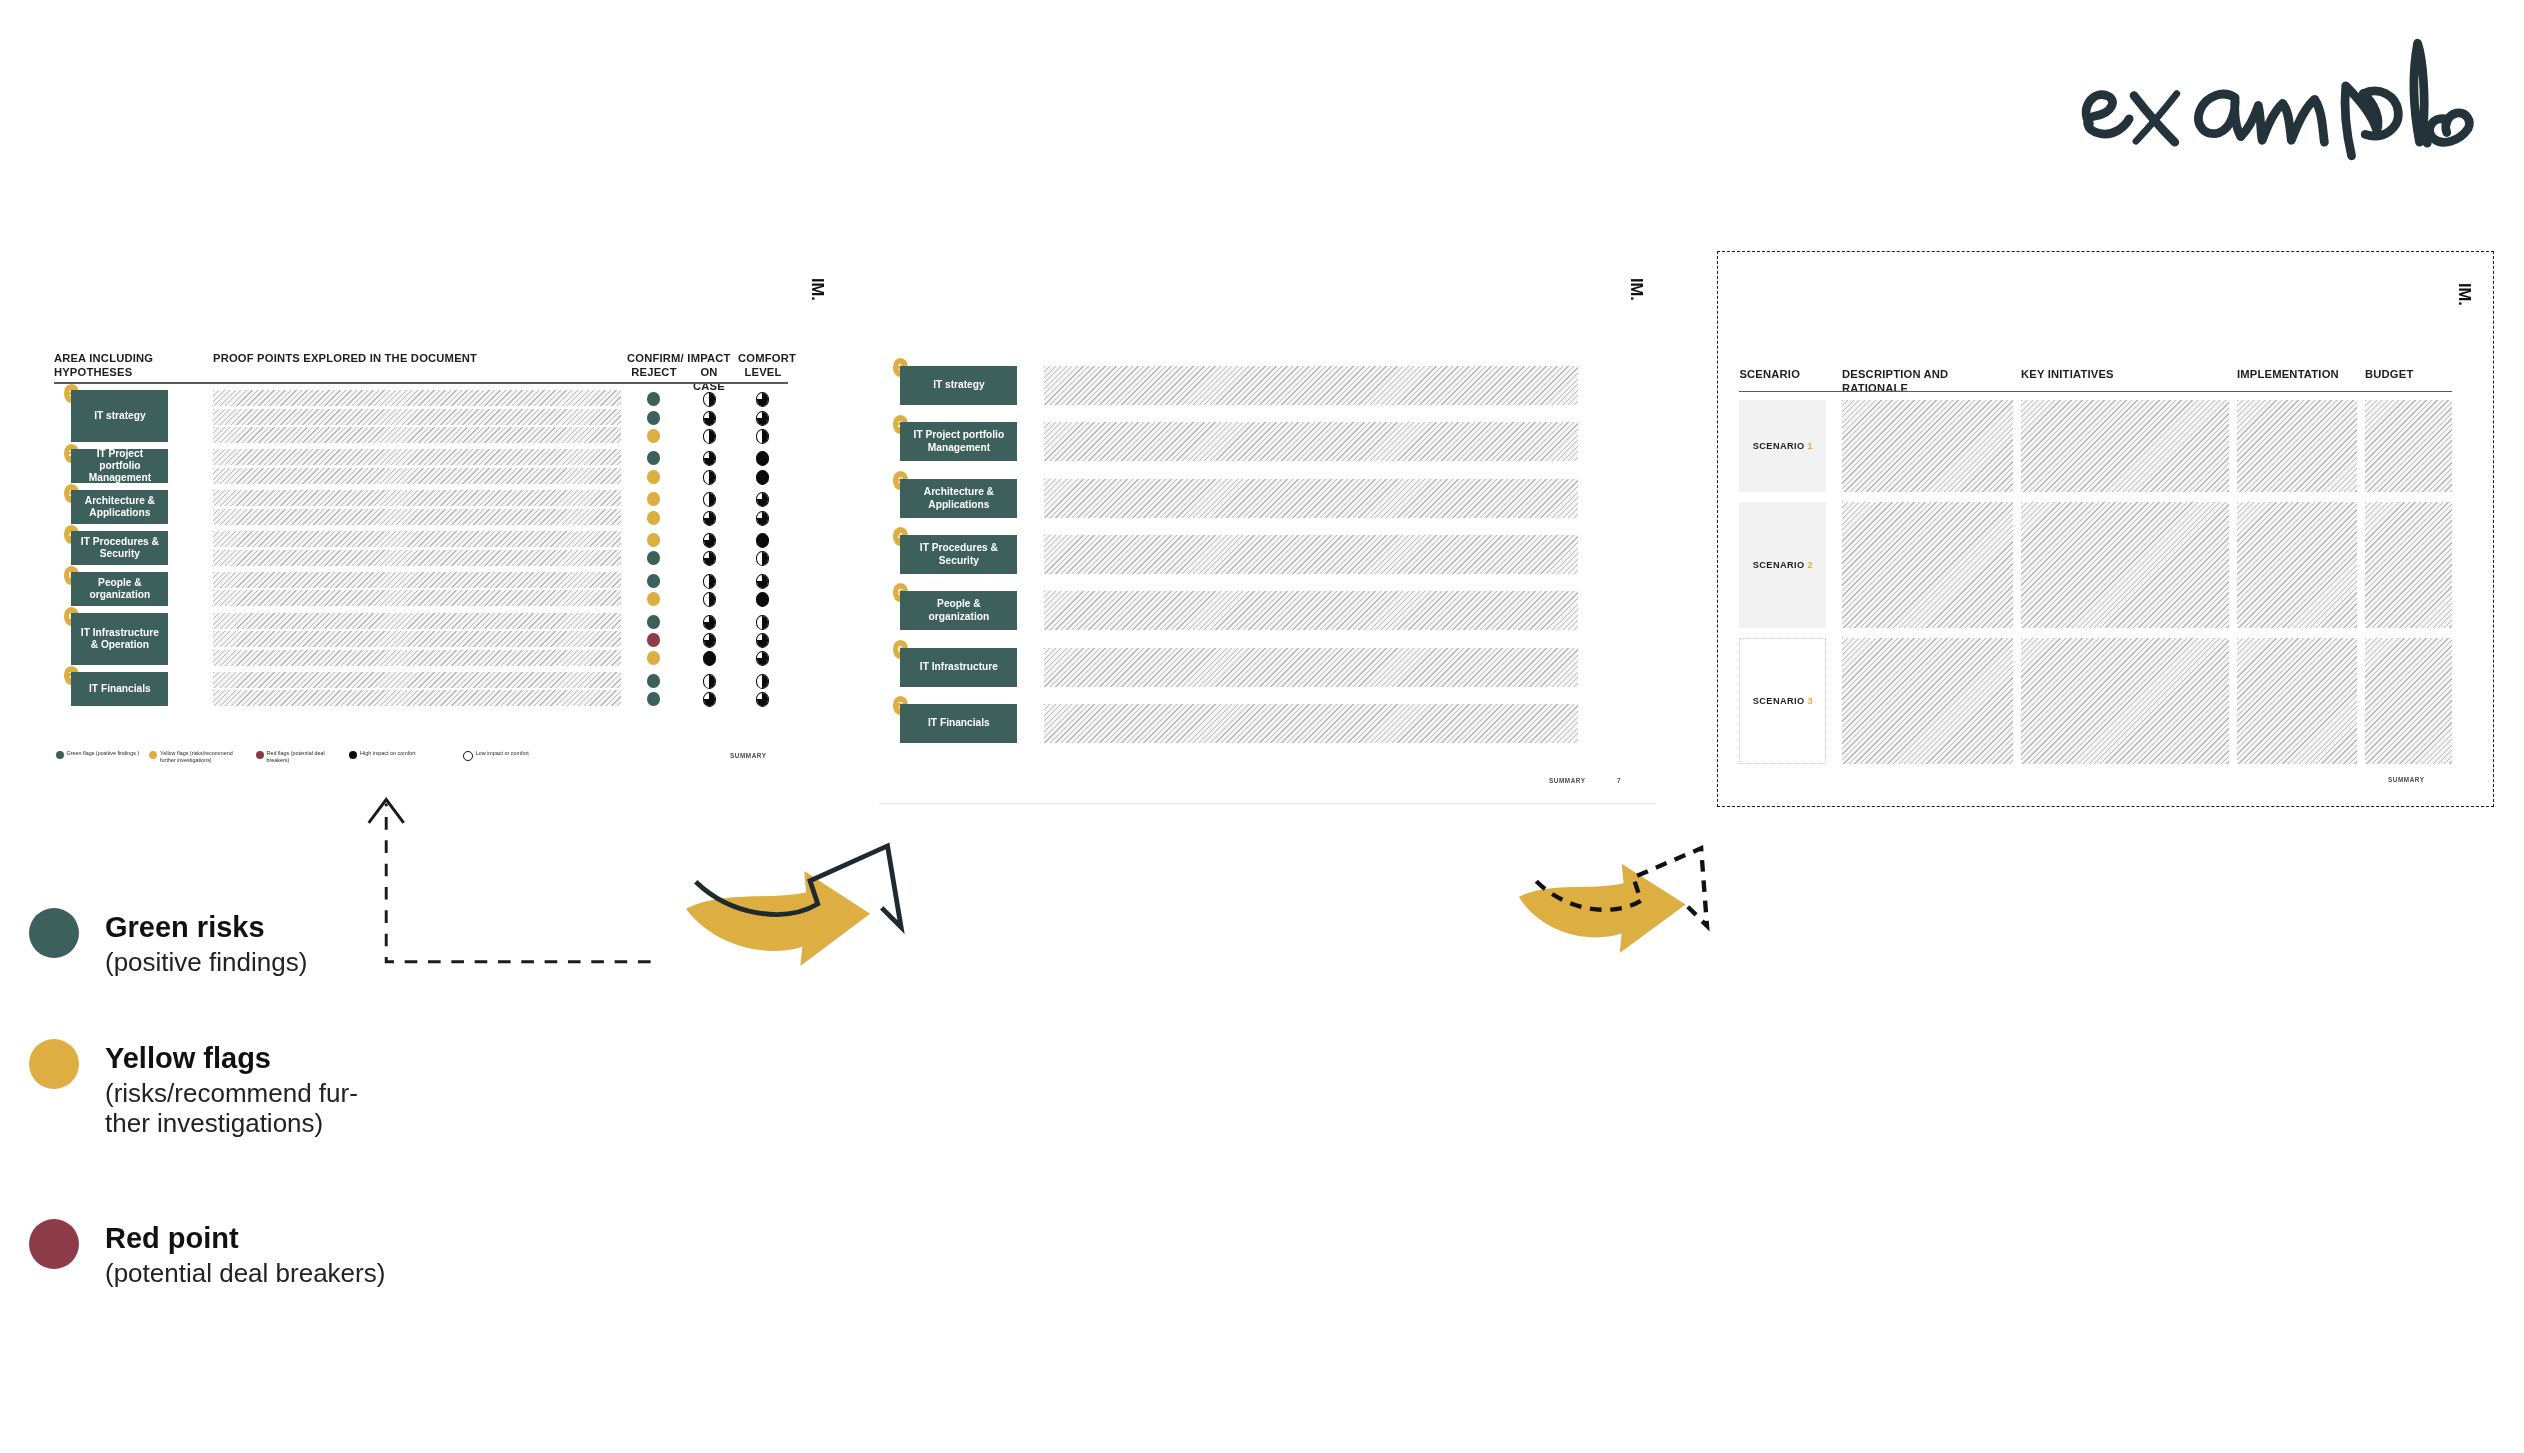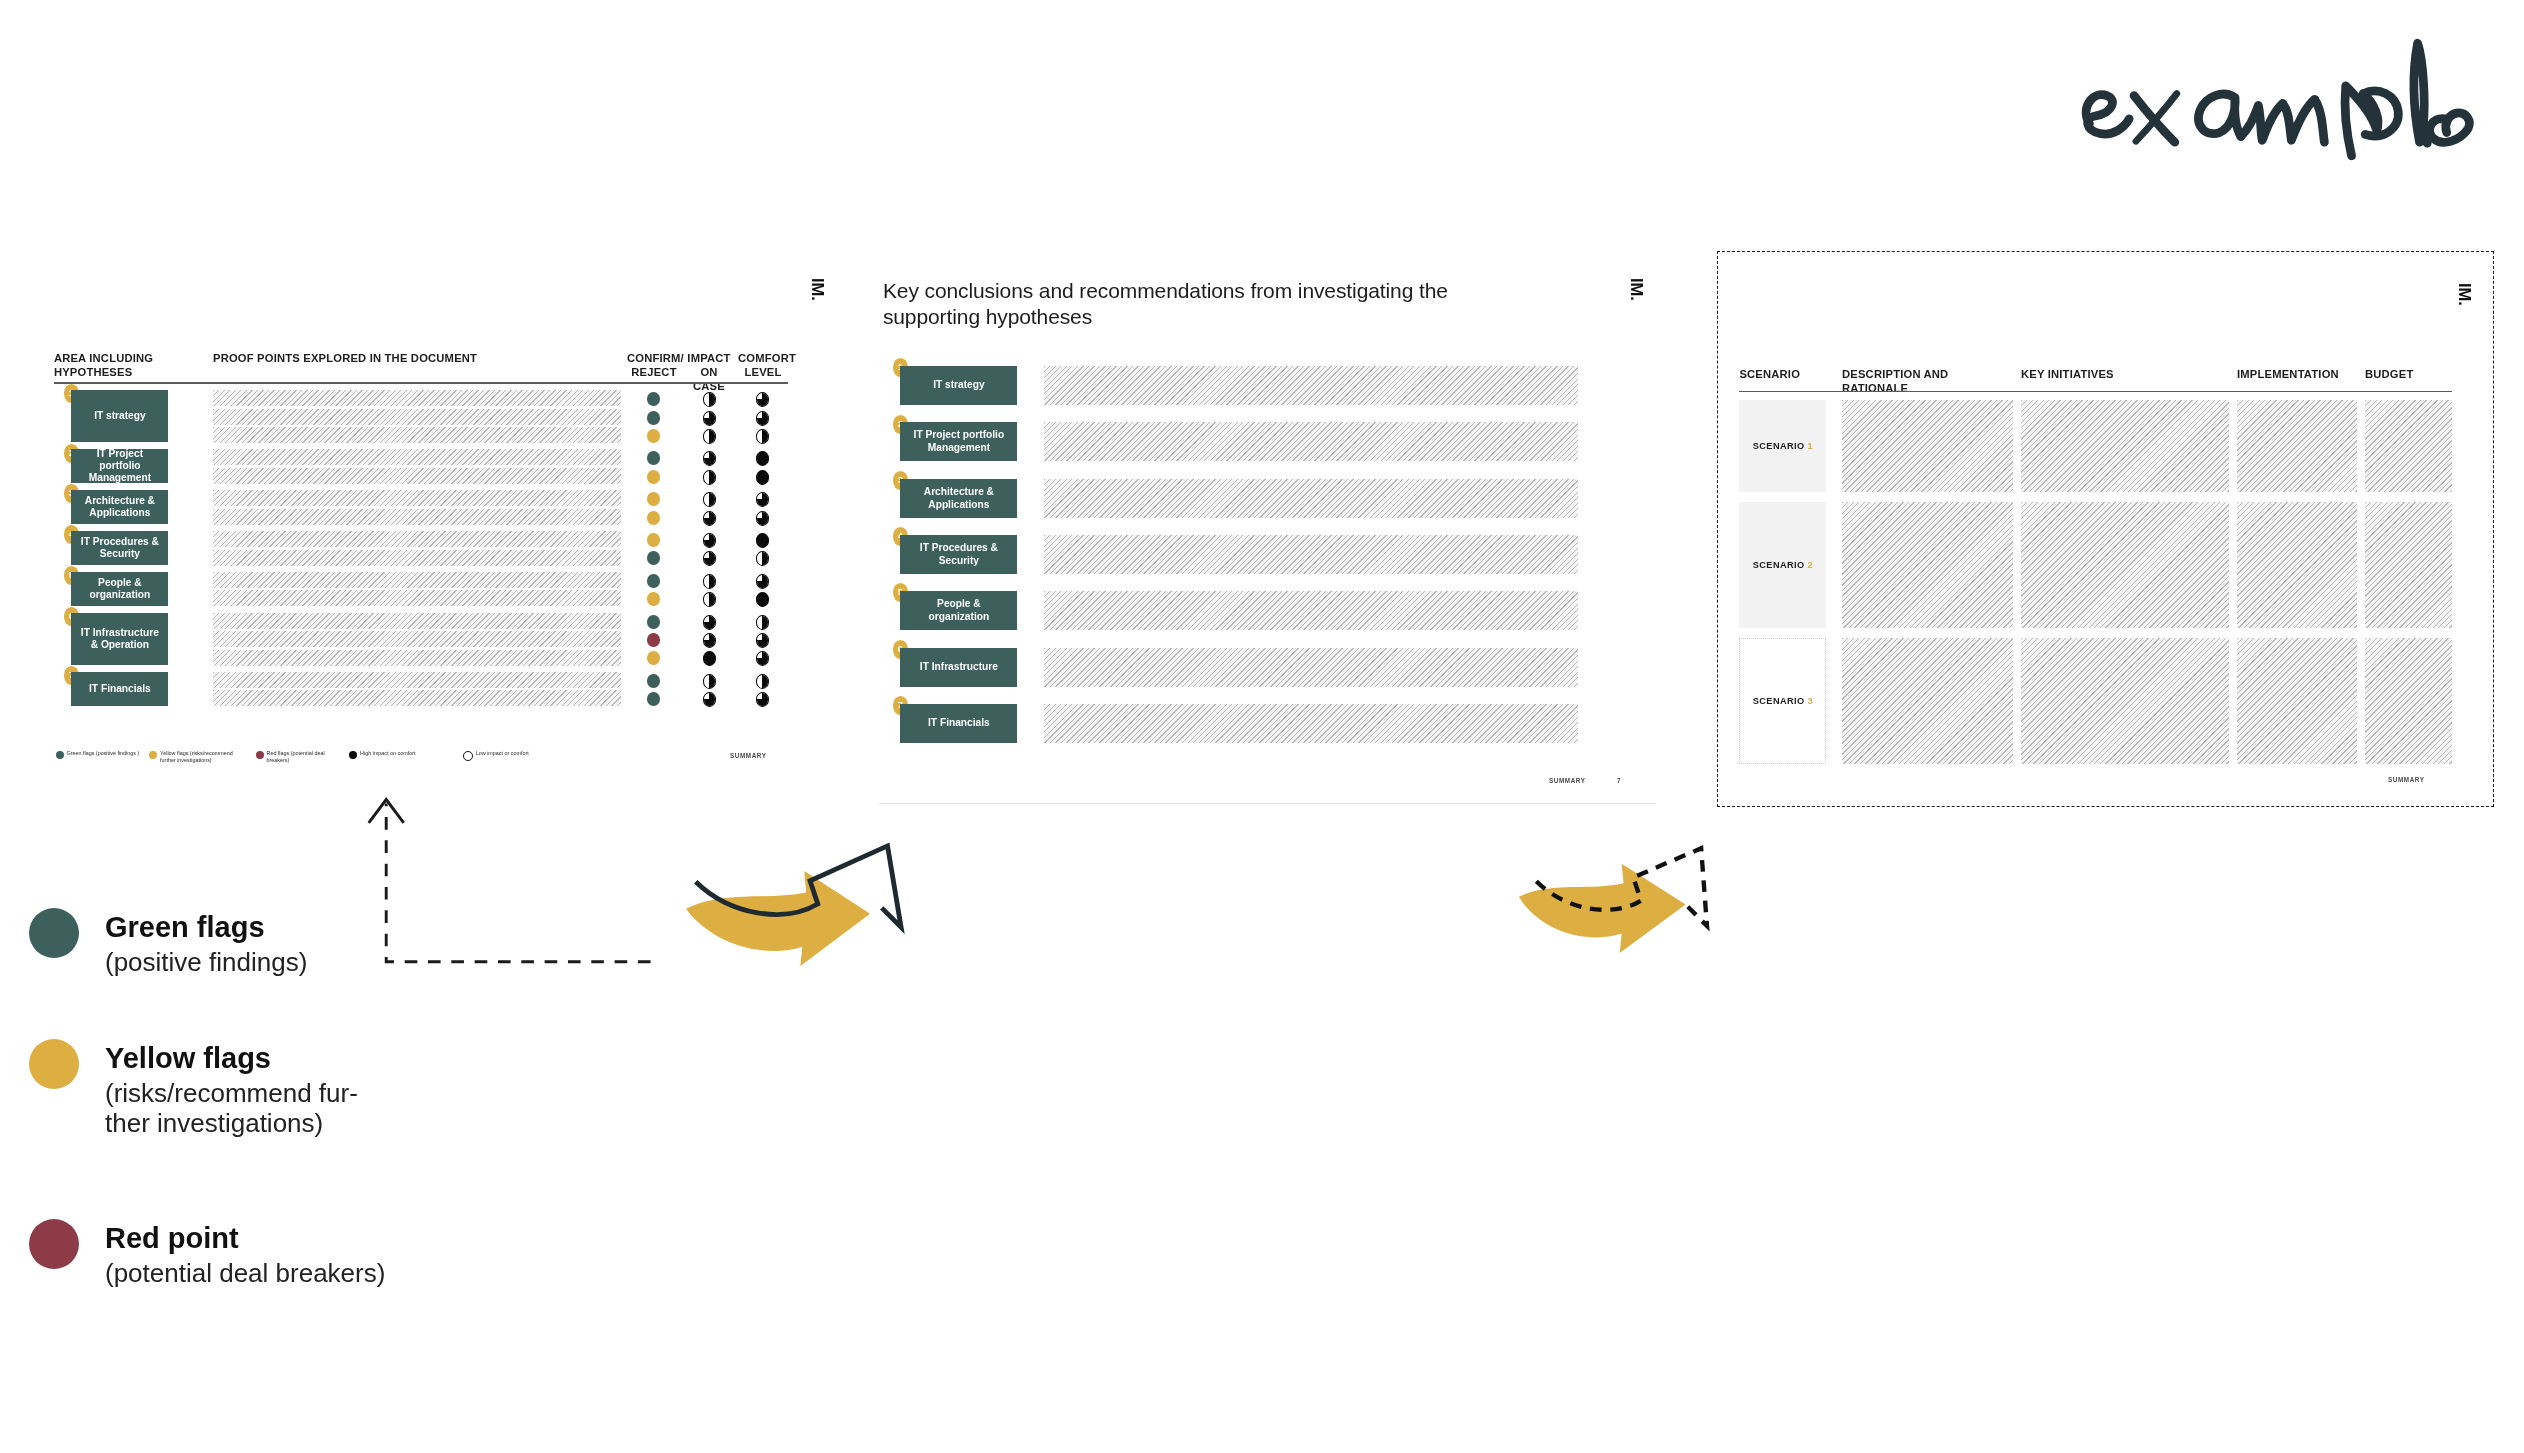--- a/index.html
+++ b/index.html
@@ -374,21 +374,20 @@
       <div style="display: flex; align-items: flex-start; width: 107px;">
         <span class="legend-ring"></span>
         <span class="legend-mini">Low impact or comfort</span>
       </div>
     </div>
   <div class="footer-note abs" style="left:680px;top:488px;">SUMMARY</div>
 </div>
 
 <div class="slide" style="left:879px;top:264px;width:777px;height:539px;border-bottom:1px solid #e2e2e2;">
 
-  <div class="slide-title abs" style="left:3.9px;top:13.6px;width:583px;">Key conclusions and recommendations from investigating the supporting hypotheses</div>
   <div class="im-logo" style="left:767px;top:13.6px;">IM.</div>
 
   <div id="s2-rows">
       <div class="num-badge" style="left: 13.6px; top: 94px;">1</div>
       <div class="area-box abs" style="left: 21.4px; top: 102px; width: 117px; height: 39px;">IT strategy</div>
       <div class="hatch abs" style="left: 165px; top: 102px; width: 534px; height: 39px;"></div>
       <div class="num-badge" style="left: 13.6px; top: 151px;">2</div>
       <div class="area-box abs" style="left: 21.4px; top: 158px; width: 117px; height: 39px;">IT Project portfolio Management</div>
       <div class="hatch abs" style="left: 165px; top: 158px; width: 534px; height: 39px;"></div>
       <div class="num-badge" style="left: 13.6px; top: 207px;">3</div>
@@ -466,21 +465,21 @@
 
 <div class="abs" style="left:1515px;top:821px;width:223px;height:136px;">
   <svg width="223" height="136" viewBox="0 0 230 140">
     <path d="M4 78 C24 112 72 128 110 116 L108 136 L176 86 L110 44 L112 64 C76 72 36 62 4 78 Z" fill="#ddae41"></path>
     <path d="M22 62 C52 92 100 100 130 82 L122 58 L192 28 L198 108 L178 88" fill="none" stroke="#111" stroke-width="4.5" stroke-dasharray="12 9" stroke-linejoin="miter"></path>
   </svg>
 </div>
 
 <div id="key-block" style="position:absolute;left:29px;top:908px;width:622px;height:505px;">
     <div class="key-dot" style="background: rgb(61, 96, 92); left: 0px; top: 0px;"></div>
-    <div class="key-title" style="position: absolute; left: 76px; top: 3.9px;">Green flags</div>
+    <div class="key-title" style="position: absolute; left: 76px; top: 3.9px;">Green risks</div>
     <div class="key-sub" style="position: absolute; left: 76px; top: 39px; width: 320px; white-space: pre-line;">(positive findings)</div>
     <div class="key-dot" style="background: rgb(221, 174, 65); left: 0px; top: 131px;"></div>
     <div class="key-title" style="position: absolute; left: 76px; top: 135px;">Yellow flags</div>
     <div class="key-sub" style="position: absolute; left: 76px; top: 170px; width: 320px; white-space: pre-line;">(risks/recommend fur-
 ther investigations)</div>
     <div class="key-dot" style="background: rgb(140, 59, 71); left: 0px; top: 311px;"></div>
     <div class="key-title" style="position: absolute; left: 76px; top: 315px;">Red point</div>
     <div class="key-sub" style="position: absolute; left: 76px; top: 350px; width: 320px; white-space: pre-line;">(potential deal breakers)</div>
   </div>
 

